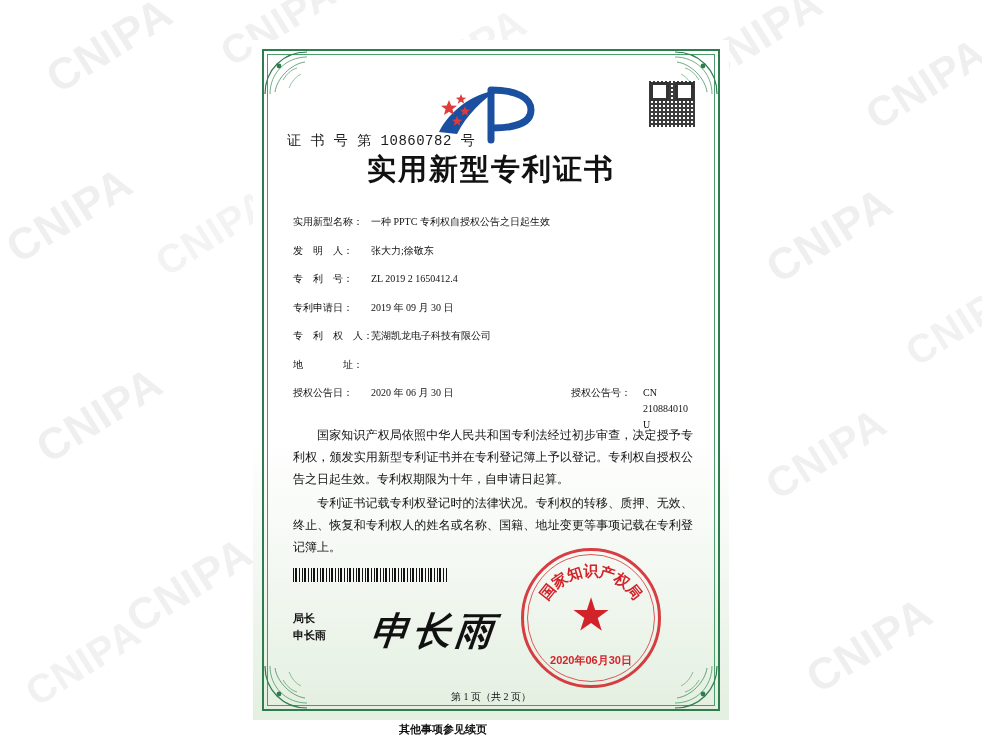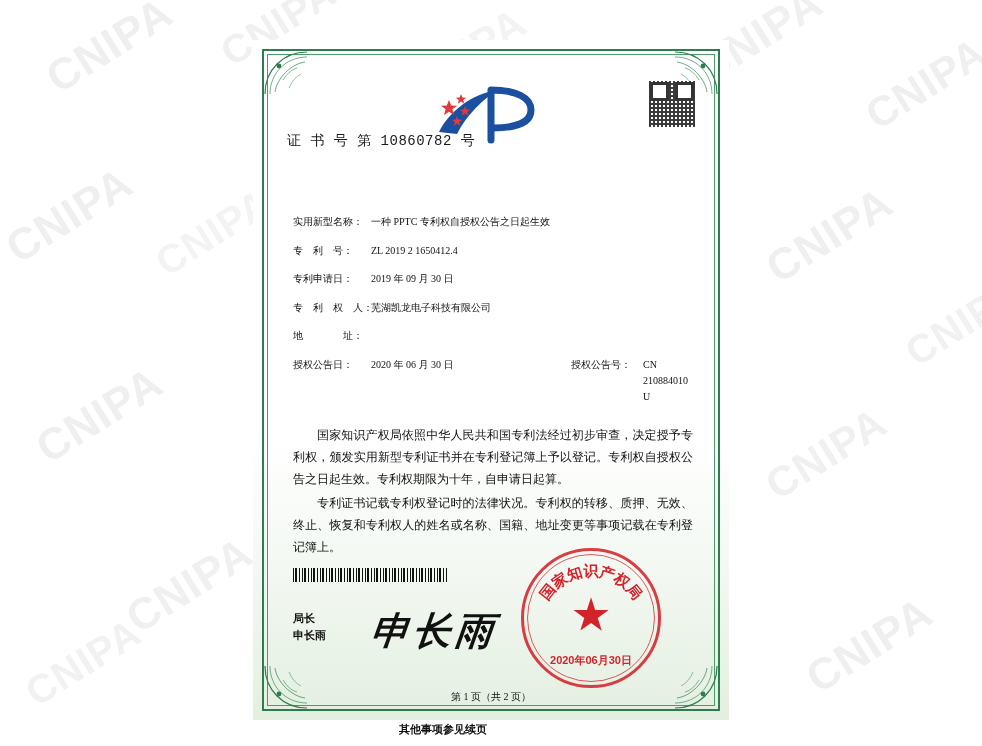--- a/index.html
+++ b/index.html
@@ -359,28 +359,33 @@
       <path d="M60 6 L60 56 M60 6 C86 6 100 14 100 26 C100 38 86 44 62 44" fill="none" stroke="#1b4fa0" stroke-width="7" stroke-linecap="round"></path>
       <g fill="#e03a3a">
         <polygon points="18,16 20.2,21.5 26,21.8 21.4,25.3 23,31 18,27.8 13,31 14.6,25.3 10,21.8 15.8,21.5"></polygon>
         <polygon points="30,10 31.4,13.6 35.2,13.8 32.2,16 33.2,19.7 30,17.6 26.8,19.7 27.8,16 24.8,13.8 28.6,13.6"></polygon>
         <polygon points="34,22 35.4,25.6 39.2,25.8 36.2,28 37.2,31.7 34,29.6 30.8,31.7 31.8,28 28.8,25.8 32.6,25.6"></polygon>
         <polygon points="26,32 27.4,35.6 31.2,35.8 28.2,38 29.2,41.7 26,39.6 22.8,41.7 23.8,38 20.8,35.8 24.6,35.6"></polygon>
       </g>
     </svg>
   </div>
 
+  <div id="main-title">实用新型专利证书</div>
 
   <div id="fields">
 
     <div class="field-row">
       <span class="field-label">实用新型名称：</span>
       <span class="field-value">一种 PPTC 专利权自授权公告之日起生效</span>
     </div>
 
+    <div class="field-row">
+      <span class="field-label">发　明　人：</span>
+      <span class="field-value">张大力;徐敬东</span>
+    </div>
 
     <div class="field-row">
       <span class="field-label">专　利　号：</span>
       <span class="field-value">ZL 2019 2 1650412.4</span>
     </div>
 
     <div class="field-row">
       <span class="field-label">专利申请日：</span>
       <span class="field-value">2019 年 09 月 30 日</span>
     </div>

